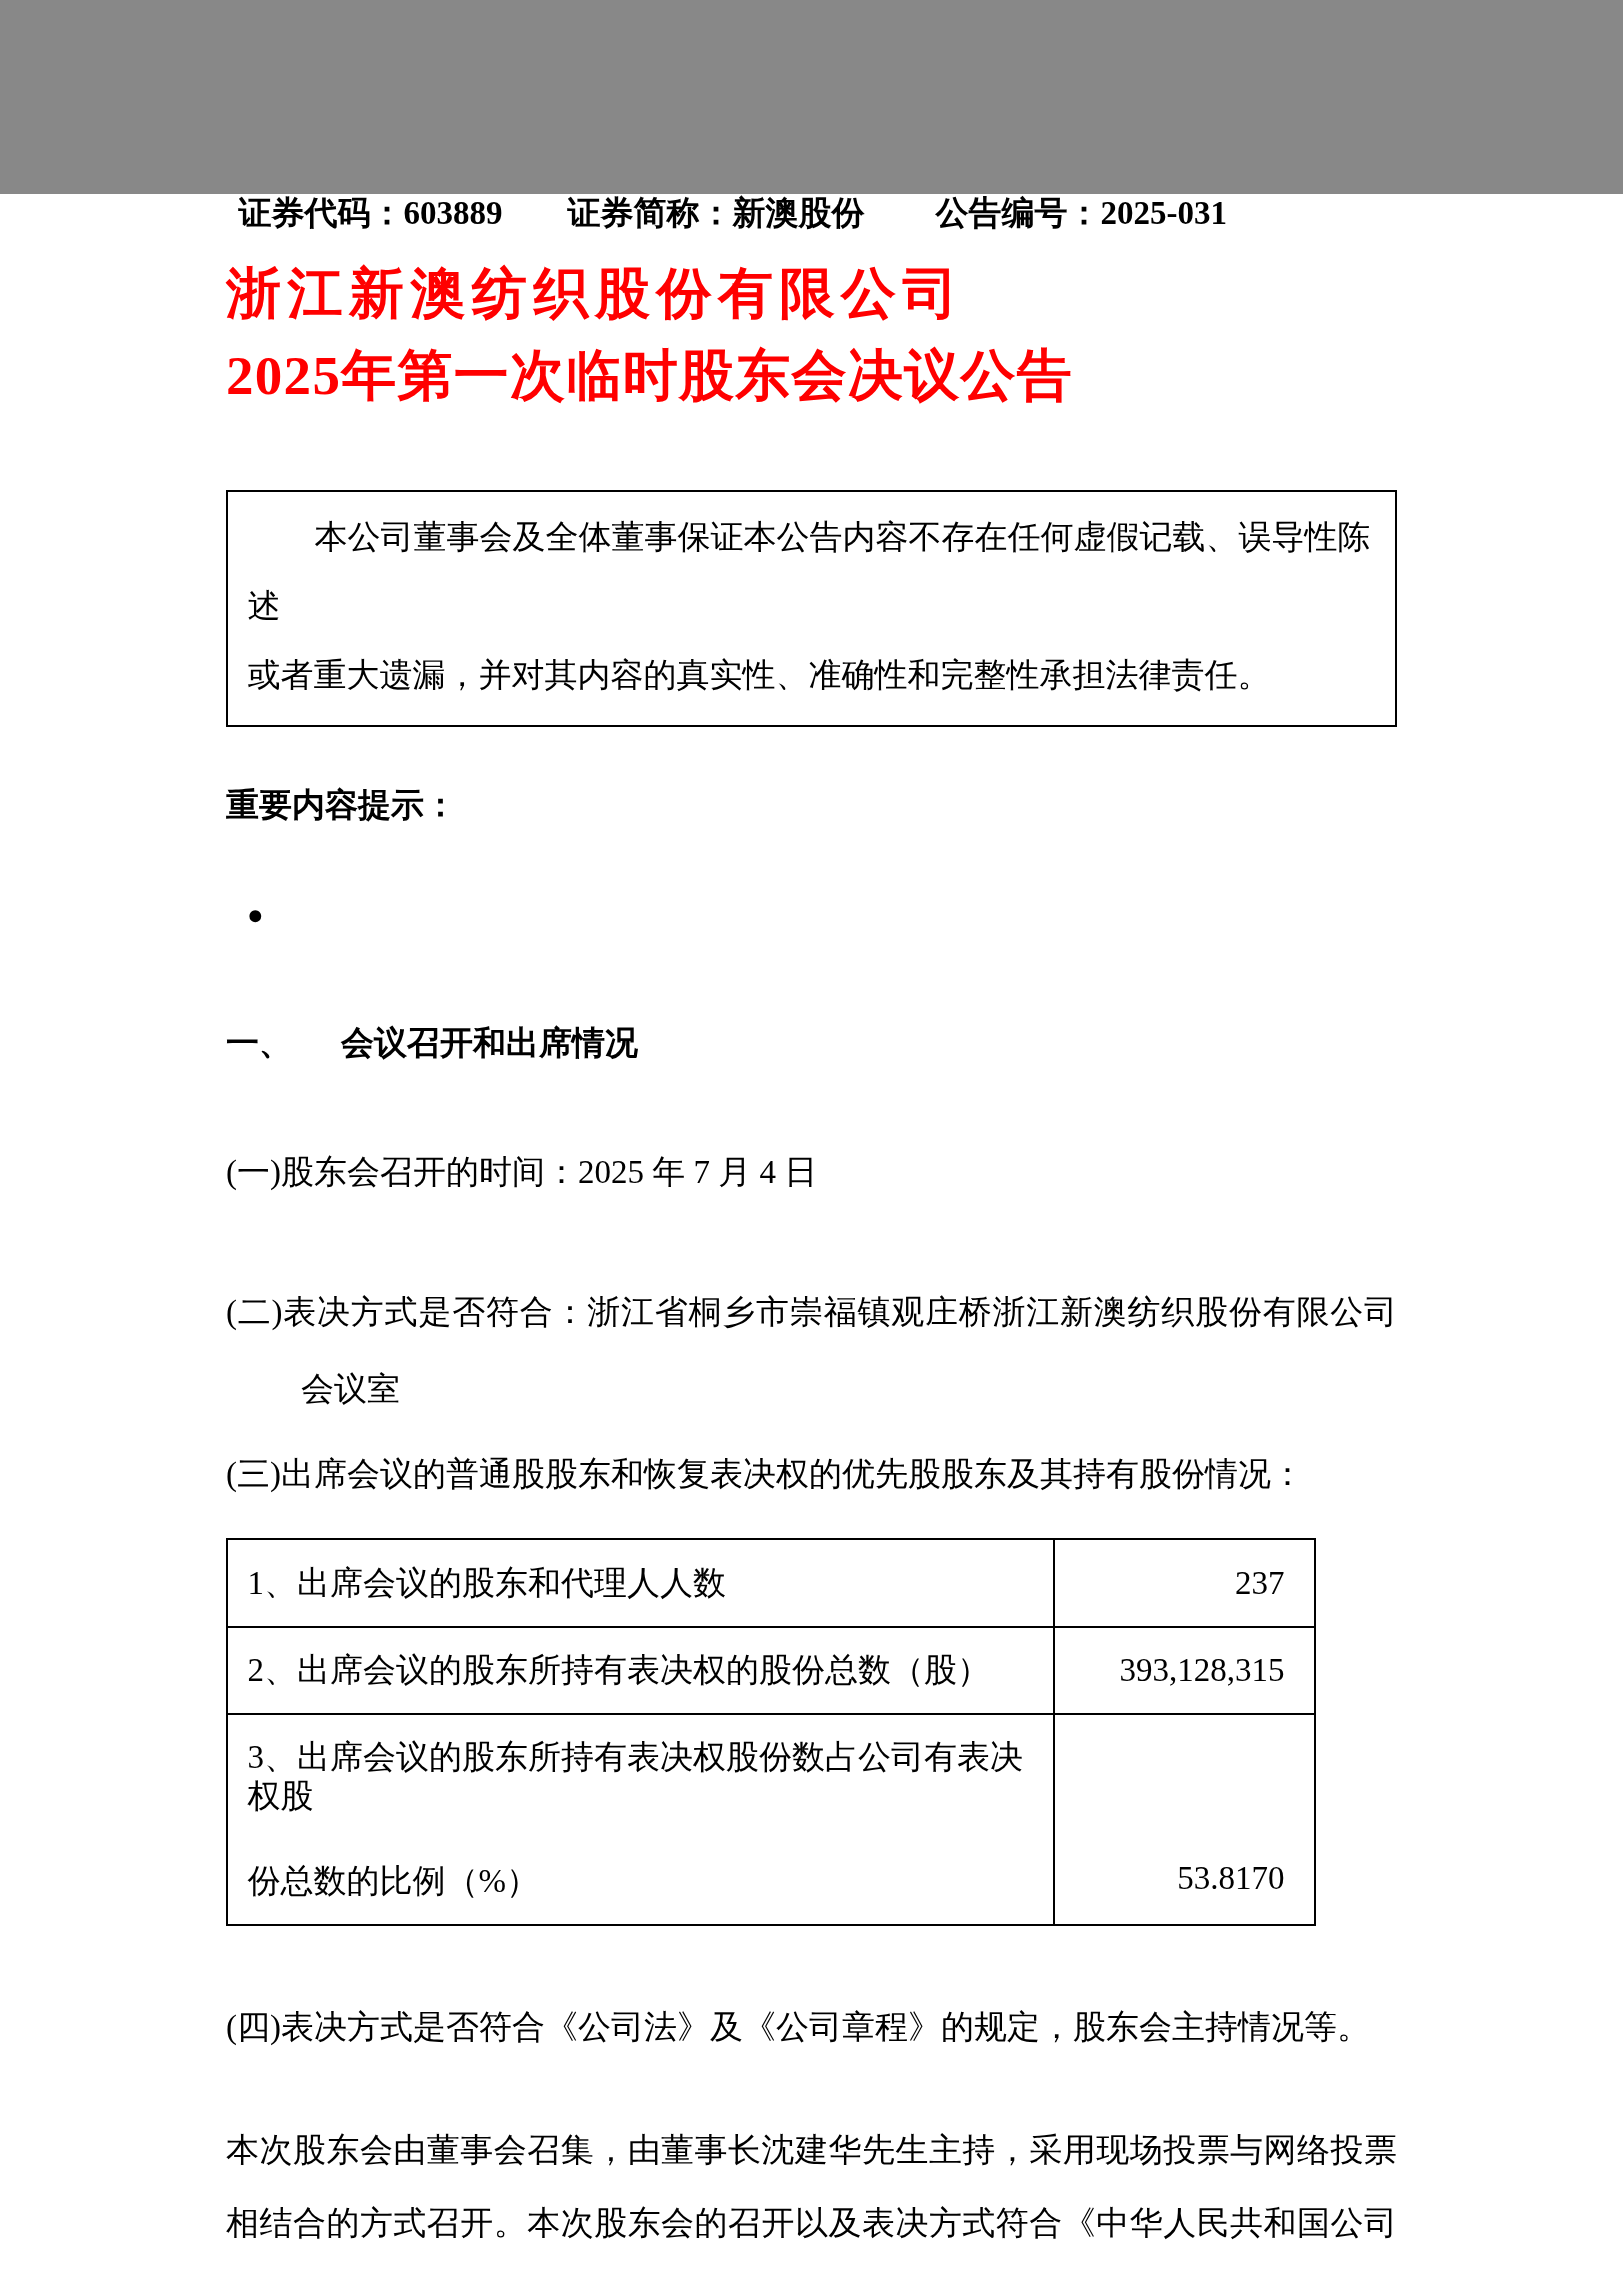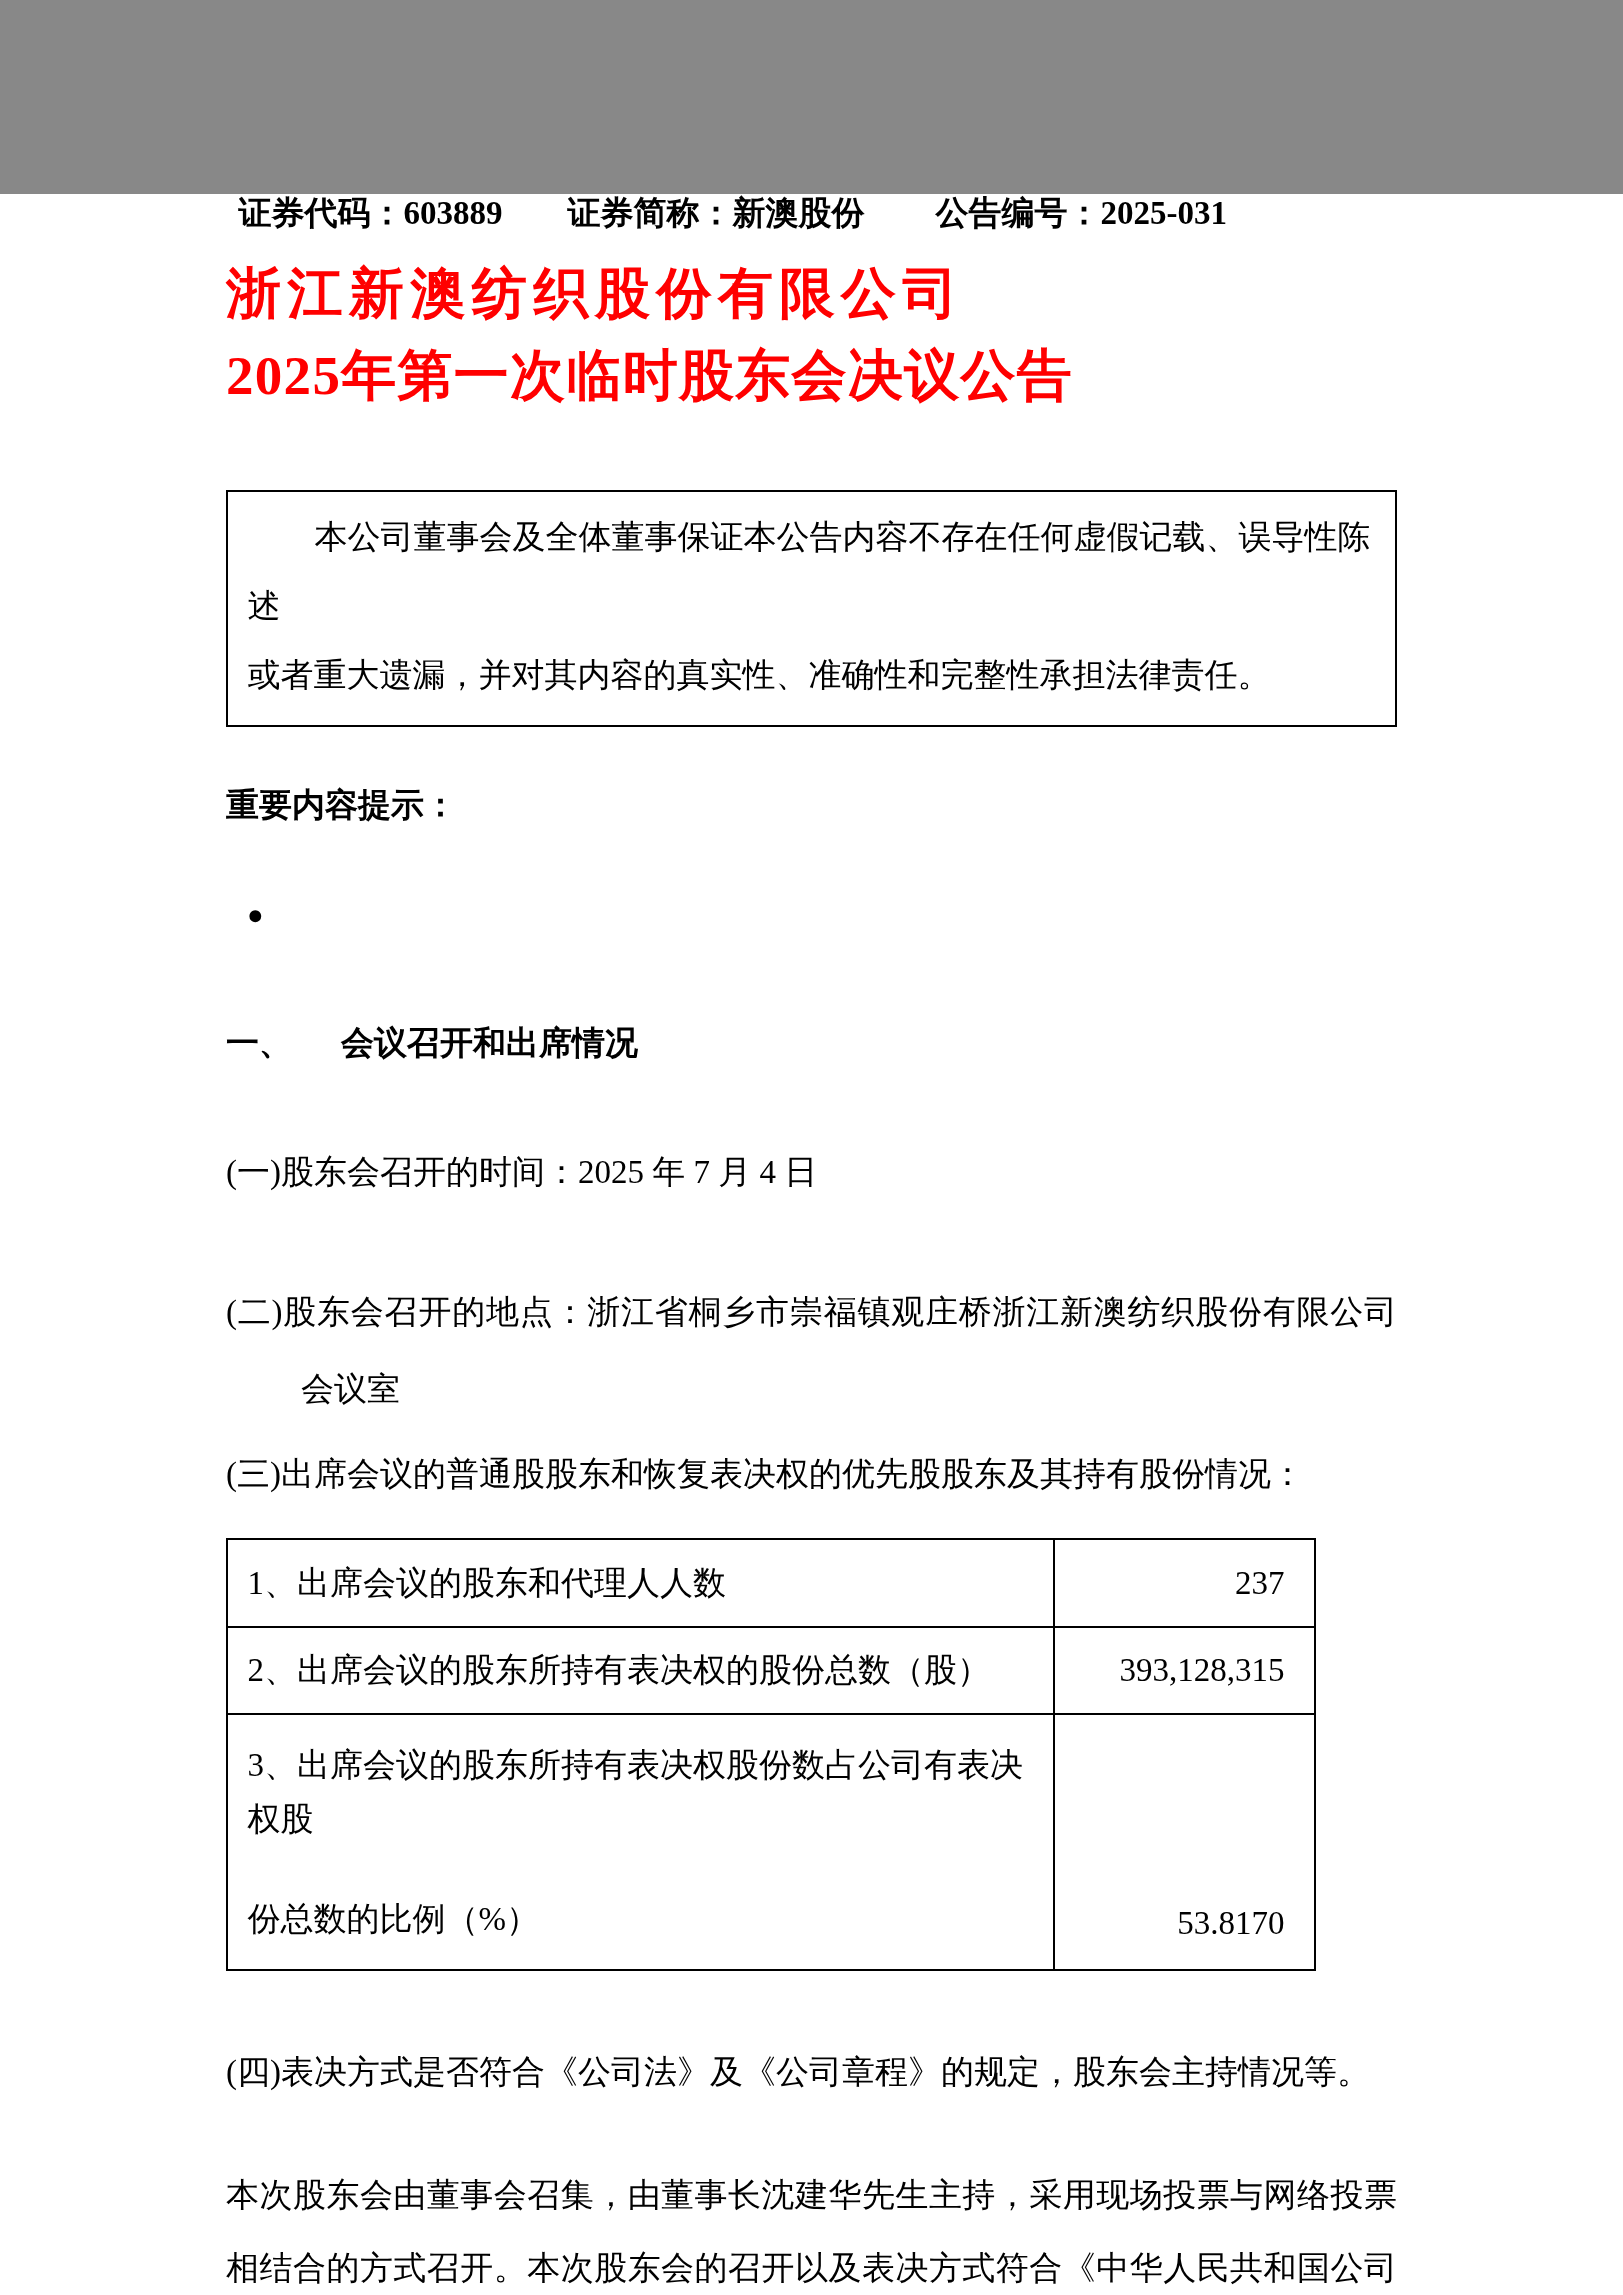--- a/index.html
+++ b/index.html
@@ -37,21 +37,21 @@
   .item-4{margin-top:82px;}
   .jl{text-align:justify;text-align-last:justify;}
   
   table.att{margin-top:44px;width:1090px;border-collapse:collapse;font-size:33px;}
   table.att td{border:2px solid #000;}
   table.att tr + tr td{border-top:2.6px solid #000;}
   td.lab{width:76%;padding-left:19.6px;}
   td.val{width:24%;text-align:right;padding-right:29.4px;}
   tr.r1 td{height:84px;}
   tr.r2 td{height:83px;margin-top:12px;}
-  tr.r3 td.lab{padding:23px 13px 23px 19.6px;height:128px;vertical-align:top;line-height:54px;}
+  tr.r3 td.lab{padding:23px 13px 23px 19.6px;height:128px;vertical-align:top;line-height:39px;}
   tr.r3 .lab-l2{margin-top:46px;}
   tr.r3 td.val{vertical-align:bottom;padding-bottom:27.5px;}
   
   .para{margin-top:67px;font-size:33px;line-height:73px;}
 </style>
 </head>
 <body>
 
 <div class="page">
 
@@ -77,21 +77,21 @@
     <span class="bullet-marker">●</span>
   </div>
 
   <div class="sec">
     <span class="sec-num">一、</span><span>会议召开和出席情况</span>
   </div>
 
   <div class="item item-1">(一)股东会召开的时间：2025 年 7 月 4 日</div>
 
   <div class="item item-2">
-    <div class="jl">(二)股东会召开的地点：浙江省桐乡市崇福镇观庄桥浙江新澳纺织股份有限公司</div>
+    <div class="jl">(二)表决方式是否符合：浙江省桐乡市崇福镇观庄桥浙江新澳纺织股份有限公司</div>
     <div class="cont-line">会议室</div>
   </div>
 
   <div class="item item-3">(三)出席会议的普通股股东和恢复表决权的优先股股东及其持有股份情况：</div>
 
   <table class="att">
     <tbody>
         <tr class="r1">
       <td class="lab">1、出席会议的股东和代理人人数</td>
       <td class="val">237</td>

